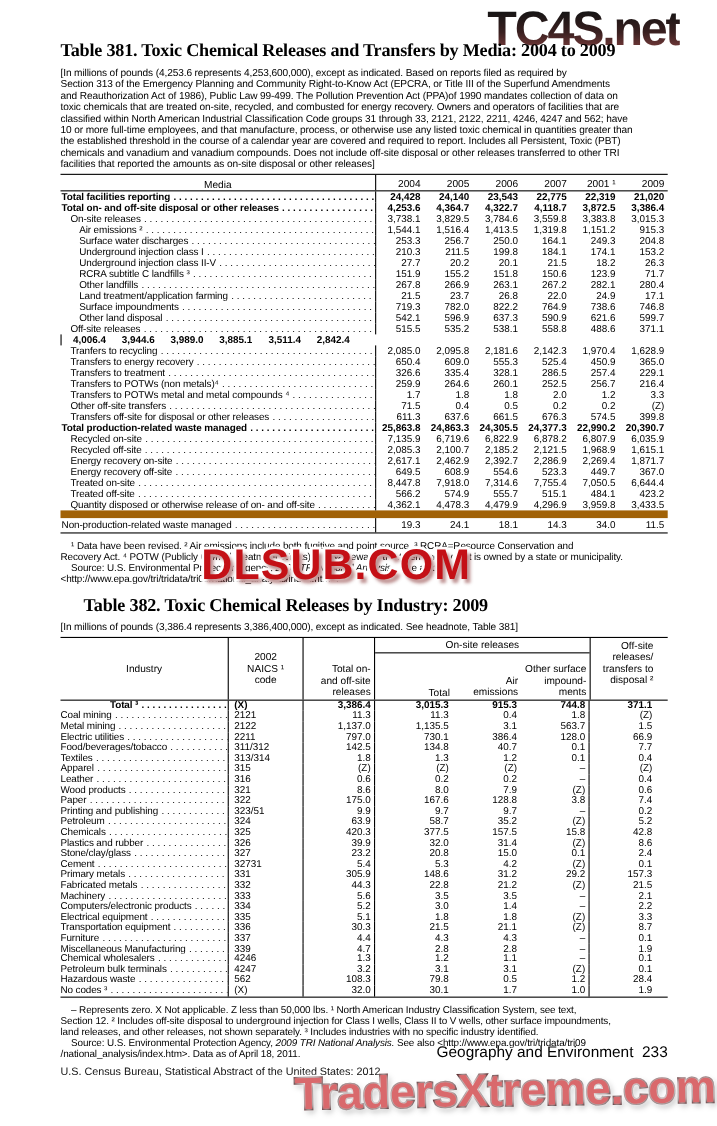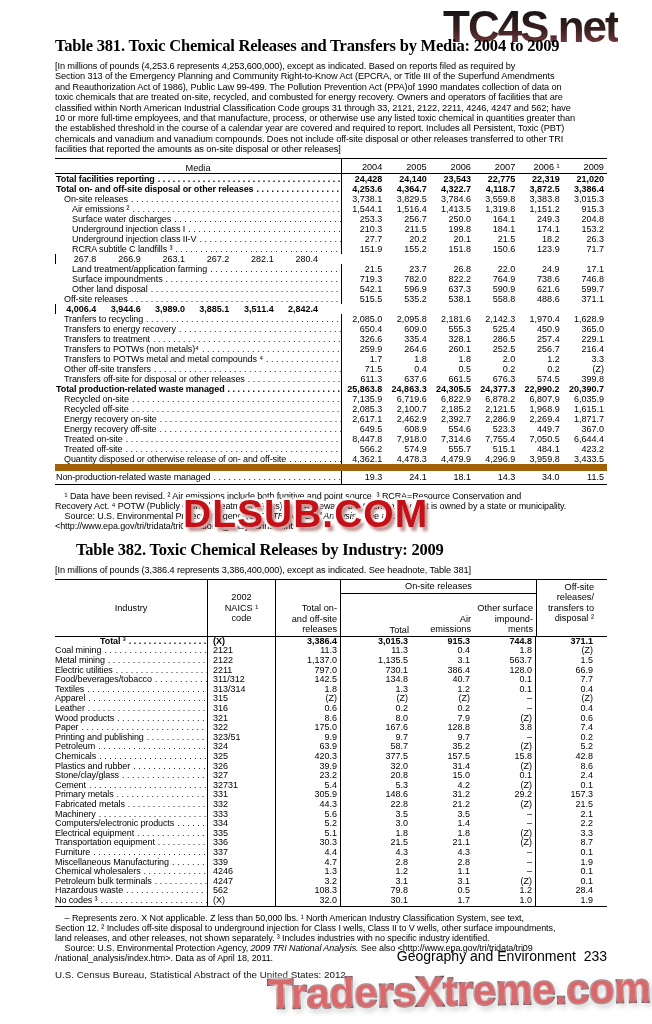--- a/index.html
+++ b/index.html
@@ -94,21 +94,21 @@
 chemicals and vanadium and vanadium compounds. Does not include off-site disposal or other releases transferred to other TRI
 facilities that reported the amounts as on-site disposal or other releases]</div>
 
   <div class="tbl t381">
     <div class="t381-head">
       <div class="media">Media</div>
       <div class="yr bl">2004</div>
       <div class="yr">2005</div>
       <div class="yr">2006</div>
       <div class="yr">2007</div>
-      <div class="yr">2006 ¹</div>
+      <div class="yr">2001 ¹</div>
       <div class="yr">2009</div>
     </div>
     <div id="t381-body">
         <div class="row bold">
           <div class="lab ind0">
             <span class="lt">Total facilities reporting</span>
             <span class="dots"></span>
           </div>
           <div class="v bl">24,428</div>
           <div class="v">24,140</div>
@@ -195,20 +195,24 @@
             <span class="dots"></span>
           </div>
           <div class="v bl">151.9</div>
           <div class="v">155.2</div>
           <div class="v">151.8</div>
           <div class="v">150.6</div>
           <div class="v">123.9</div>
           <div class="v">71.7</div>
         </div>
         <div class="row">
+          <div class="lab ind2">
+            <span class="lt">Other landfills</span>
+            <span class="dots"></span>
+          </div>
           <div class="v bl">267.8</div>
           <div class="v">266.9</div>
           <div class="v">263.1</div>
           <div class="v">267.2</div>
           <div class="v">282.1</div>
           <div class="v">280.4</div>
         </div>
         <div class="row">
           <div class="lab ind2">
             <span class="lt">Land treatment/application farming</span>

